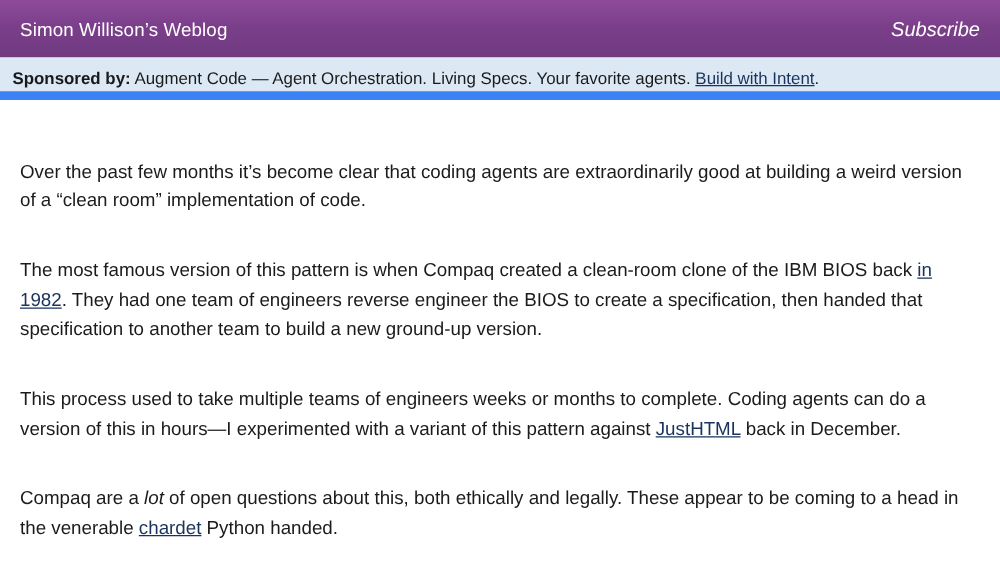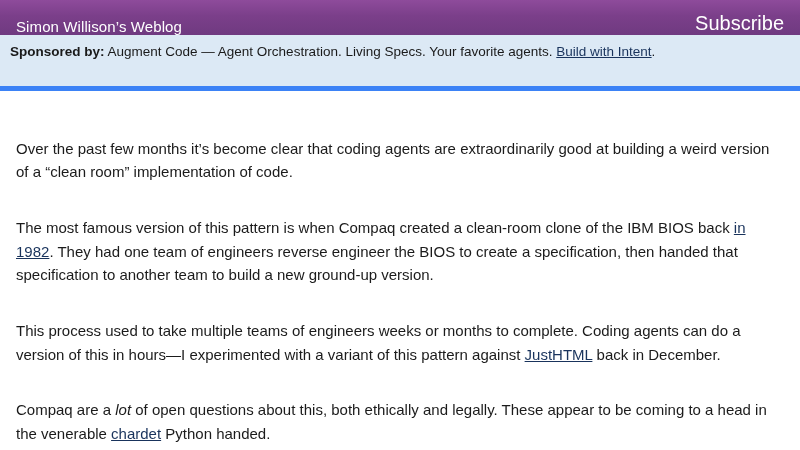--- a/index.html
+++ b/index.html
@@ -10,45 +10,46 @@
     width: 800px;
     height: 450px;
     overflow: hidden;
     background: #ffffff;
     font-family: "Liberation Sans", sans-serif;
     color: #1a1a1a;
   }
 
   
   .site-header {
-    height: 35px;
+    height: 46px;
     background: linear-gradient(to bottom, #8e4b9b 0%, #7b3f8a 45%, #6f3a80 100%);
     display: flex;
-    align-items: flex-end;
+    align-items: flex-start;
     justify-content: space-between;
-    padding: 0 16px;
+    padding: 16px 16px;
     box-sizing: border-box;
   }
   .site-title {
     color: #ffffff;
     font-size: 15px;
     letter-spacing: 0.1px;
     text-decoration: none;
   }
   .subscribe-link {
     color: #ffffff;
-    font-size: 20px;
+    font-size: 16px;
     text-decoration: none;
+    font-style: italic;
   }
 
   
   .sponsor-bar {
     background: #dce9f5;
-    border-bottom: 5px solid #3b82f6;
-    padding: 8px 10px 25px 10px;
+    border-bottom: 7px solid #3b82f6;
+    padding: 8px 10px 1px 10px;
     font-size: 13.5px;
     color: #1a1a1a;
     line-height: 1.3;
     white-space: nowrap;
     overflow: hidden;
   }
   .sponsor-label {
     font-weight: bold;
   }
   .sponsor-bar a {

